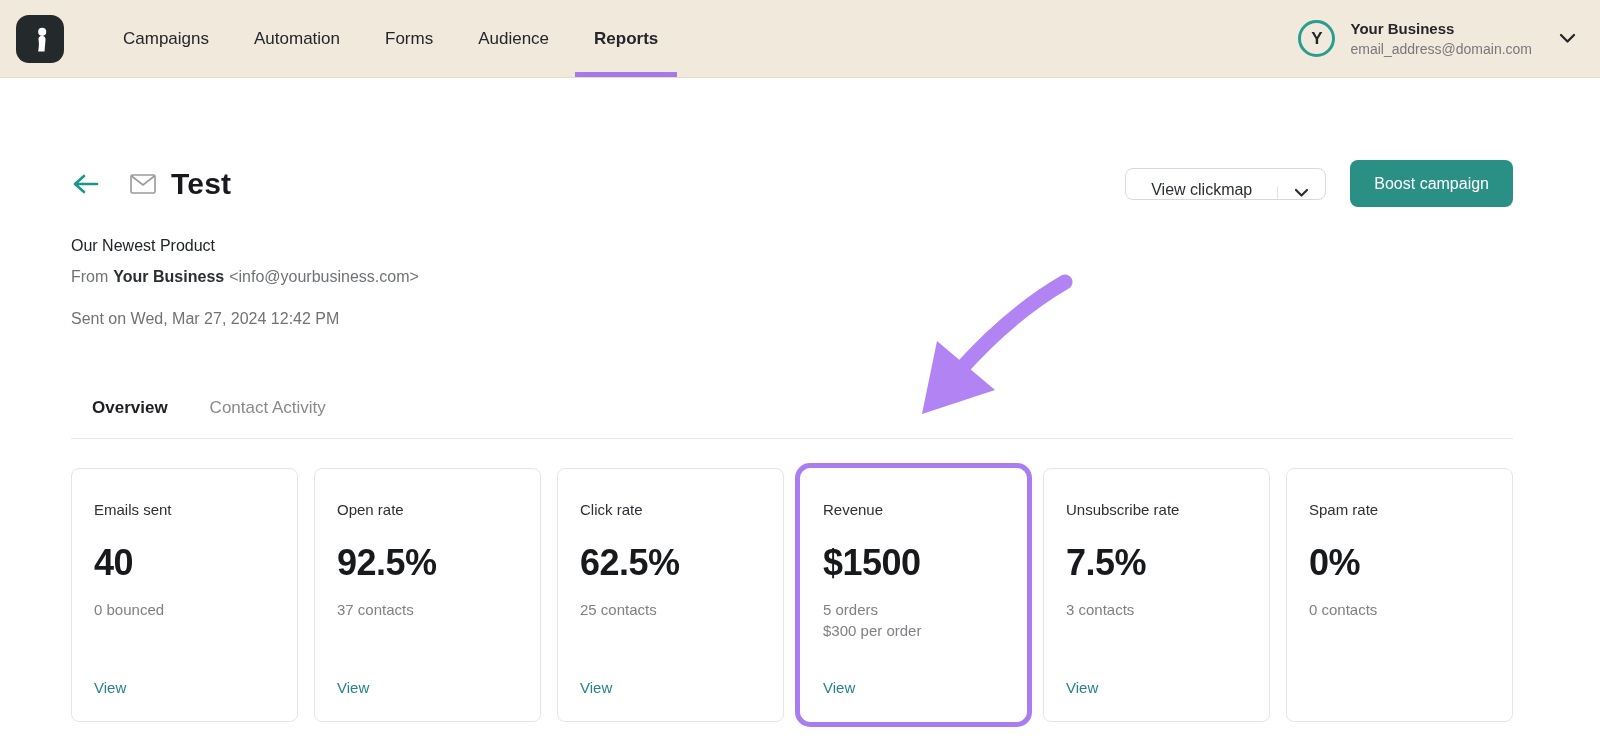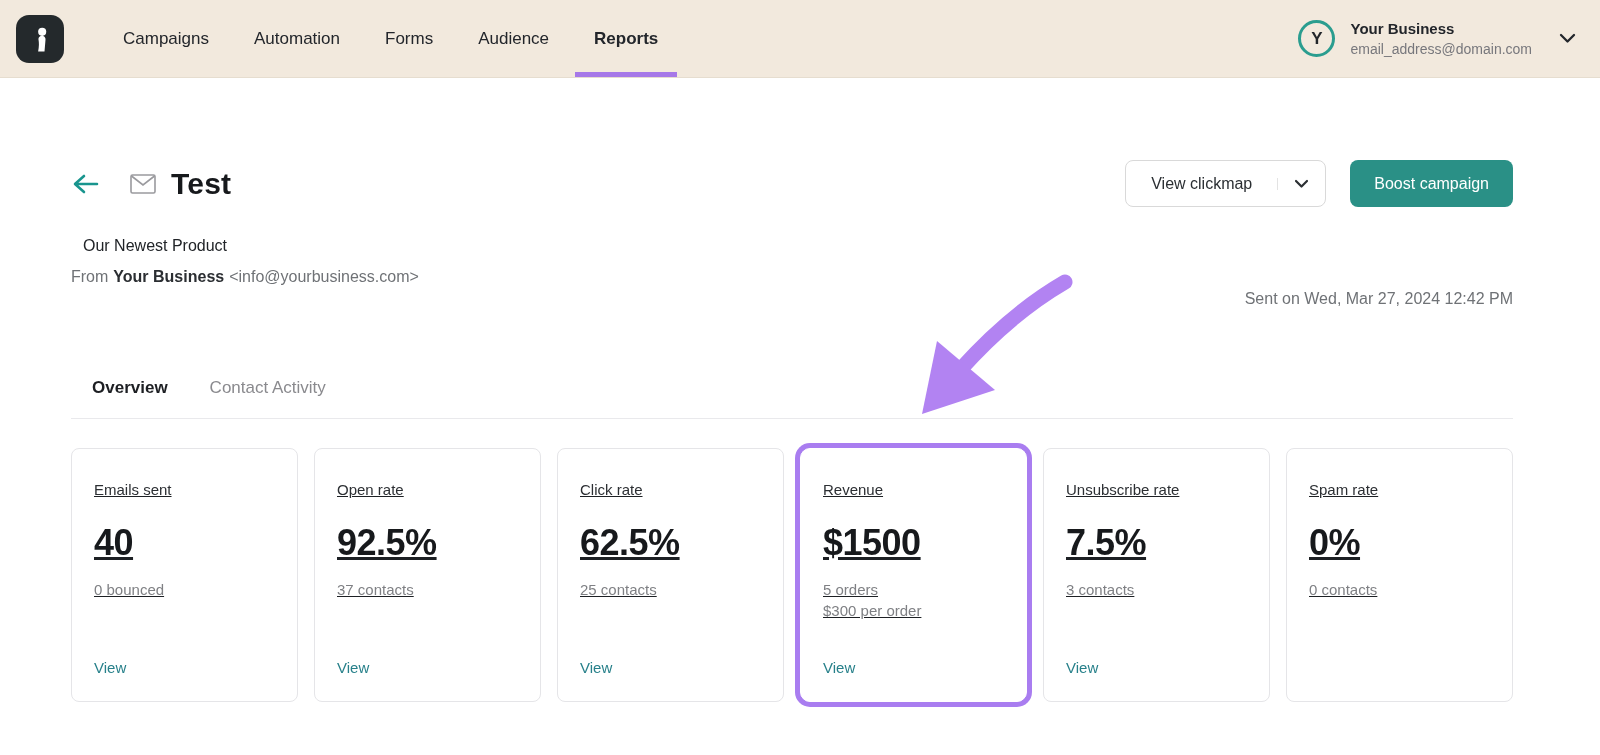--- a/index.html
+++ b/index.html
@@ -30,40 +30,40 @@
   .account-name{font-size:15px;font-weight:700;color:#23262b;}
   .account-email{font-size:14px;color:#77777c;margin-top:4px;}
   .account-caret{margin-left:12px;display:flex;align-items:center;}
   
   .main{padding:0 87px 0 71px;position:relative;}
   .header-row{margin-top:82px;display:flex;align-items:center;}
   .back-button{background:none;border:none;padding:0;cursor:pointer;display:flex;align-items:center;}
   .envelope{margin-left:31px;display:flex;align-items:center;}
   .page-title{margin:0 0 0 15px;font-size:30px;font-weight:700;color:#17191c;letter-spacing:.2px;}
   .header-actions{margin-left:auto;display:flex;align-items:center;gap:24px;}
-  .split-button{display:flex;background:#fff;border:1px solid #d9d9d9;border-radius:8px;height:47px;
-                align-items:center;overflow:hidden;}
+  .split-button{display:flex;background:#fff;border:1px solid #d9d9d9;border-radius:8px;height:32px;
+                align-items:flex-end;overflow:hidden;}
   .split-main{padding:0 25px;display:flex;align-items:center;font-size:16px;color:#2b2f33;
               background:none;border:none;cursor:pointer;font-family:inherit;}
   .split-caret{width:48px;border-left:1px solid #e3e3e3;display:flex;align-items:center;
                justify-content:center;background:none;border-top:none;border-right:none;border-bottom:none;cursor:pointer;}
   .boost{height:47px;padding:12px 24px;background:var(--accent-teal);color:#fff;border:none;border-radius:8px;
          font-size:16px;font-family:inherit;cursor:pointer;}
   .campaign-info{margin-top:30px;font-size:16px;line-height:18px;}
-  .subject{color:#212428;font-weight:500;margin-left:12px;}
+  .subject{color:#212428;font-weight:500;}
   .from-line{margin-top:13px;color:var(--text-gray);}
   .from-name{font-weight:700;color:#2b2e32;margin:0 5px;}
-  .sent-line{margin-top:4px;color:var(--text-gray);text-align:right;}
+  .sent-line{margin-top:24px;color:var(--text-gray);}
   
   .tabs{margin-top:70px;padding-left:21px;display:flex;gap:42px;}
   .tab{font-size:17px;color:#8a8a8e;padding-bottom:20px;text-decoration:none;cursor:pointer;}
   .tab.active{color:#1d1f23;font-weight:700;}
   .tabs-divider{height:1px;background:#e9e9ec;}
   
-  .cards-row{margin-top:29px;display:flex;gap:16px;text-decoration:underline;}
+  .cards-row{margin-top:29px;display:flex;gap:16px;}
   .card{flex:1;background:#fff;border:1px solid var(--card-border);border-radius:8px;height:254px;
         padding:32px 22px 24px;position:relative;}
   .card.highlighted{box-shadow:0 0 0 5px var(--highlight-purple);border-radius:10px;border-color:#fff;z-index:2;}
   .card-label{font-size:15px;color:#2c2f33;}
   .card-value{font-size:36px;font-weight:700;color:#17191c;margin-top:24px;letter-spacing:-.5px;}
   .card-sub{margin-top:15px;font-size:15px;color:#7f8084;line-height:21px;}
   .view-link{position:absolute;left:22px;bottom:25px;font-size:15px;color:var(--teal-link);
              text-decoration:none;cursor:pointer;}
   
   .anno-arrow{position:absolute;left:900px;top:258px;pointer-events:none;}

